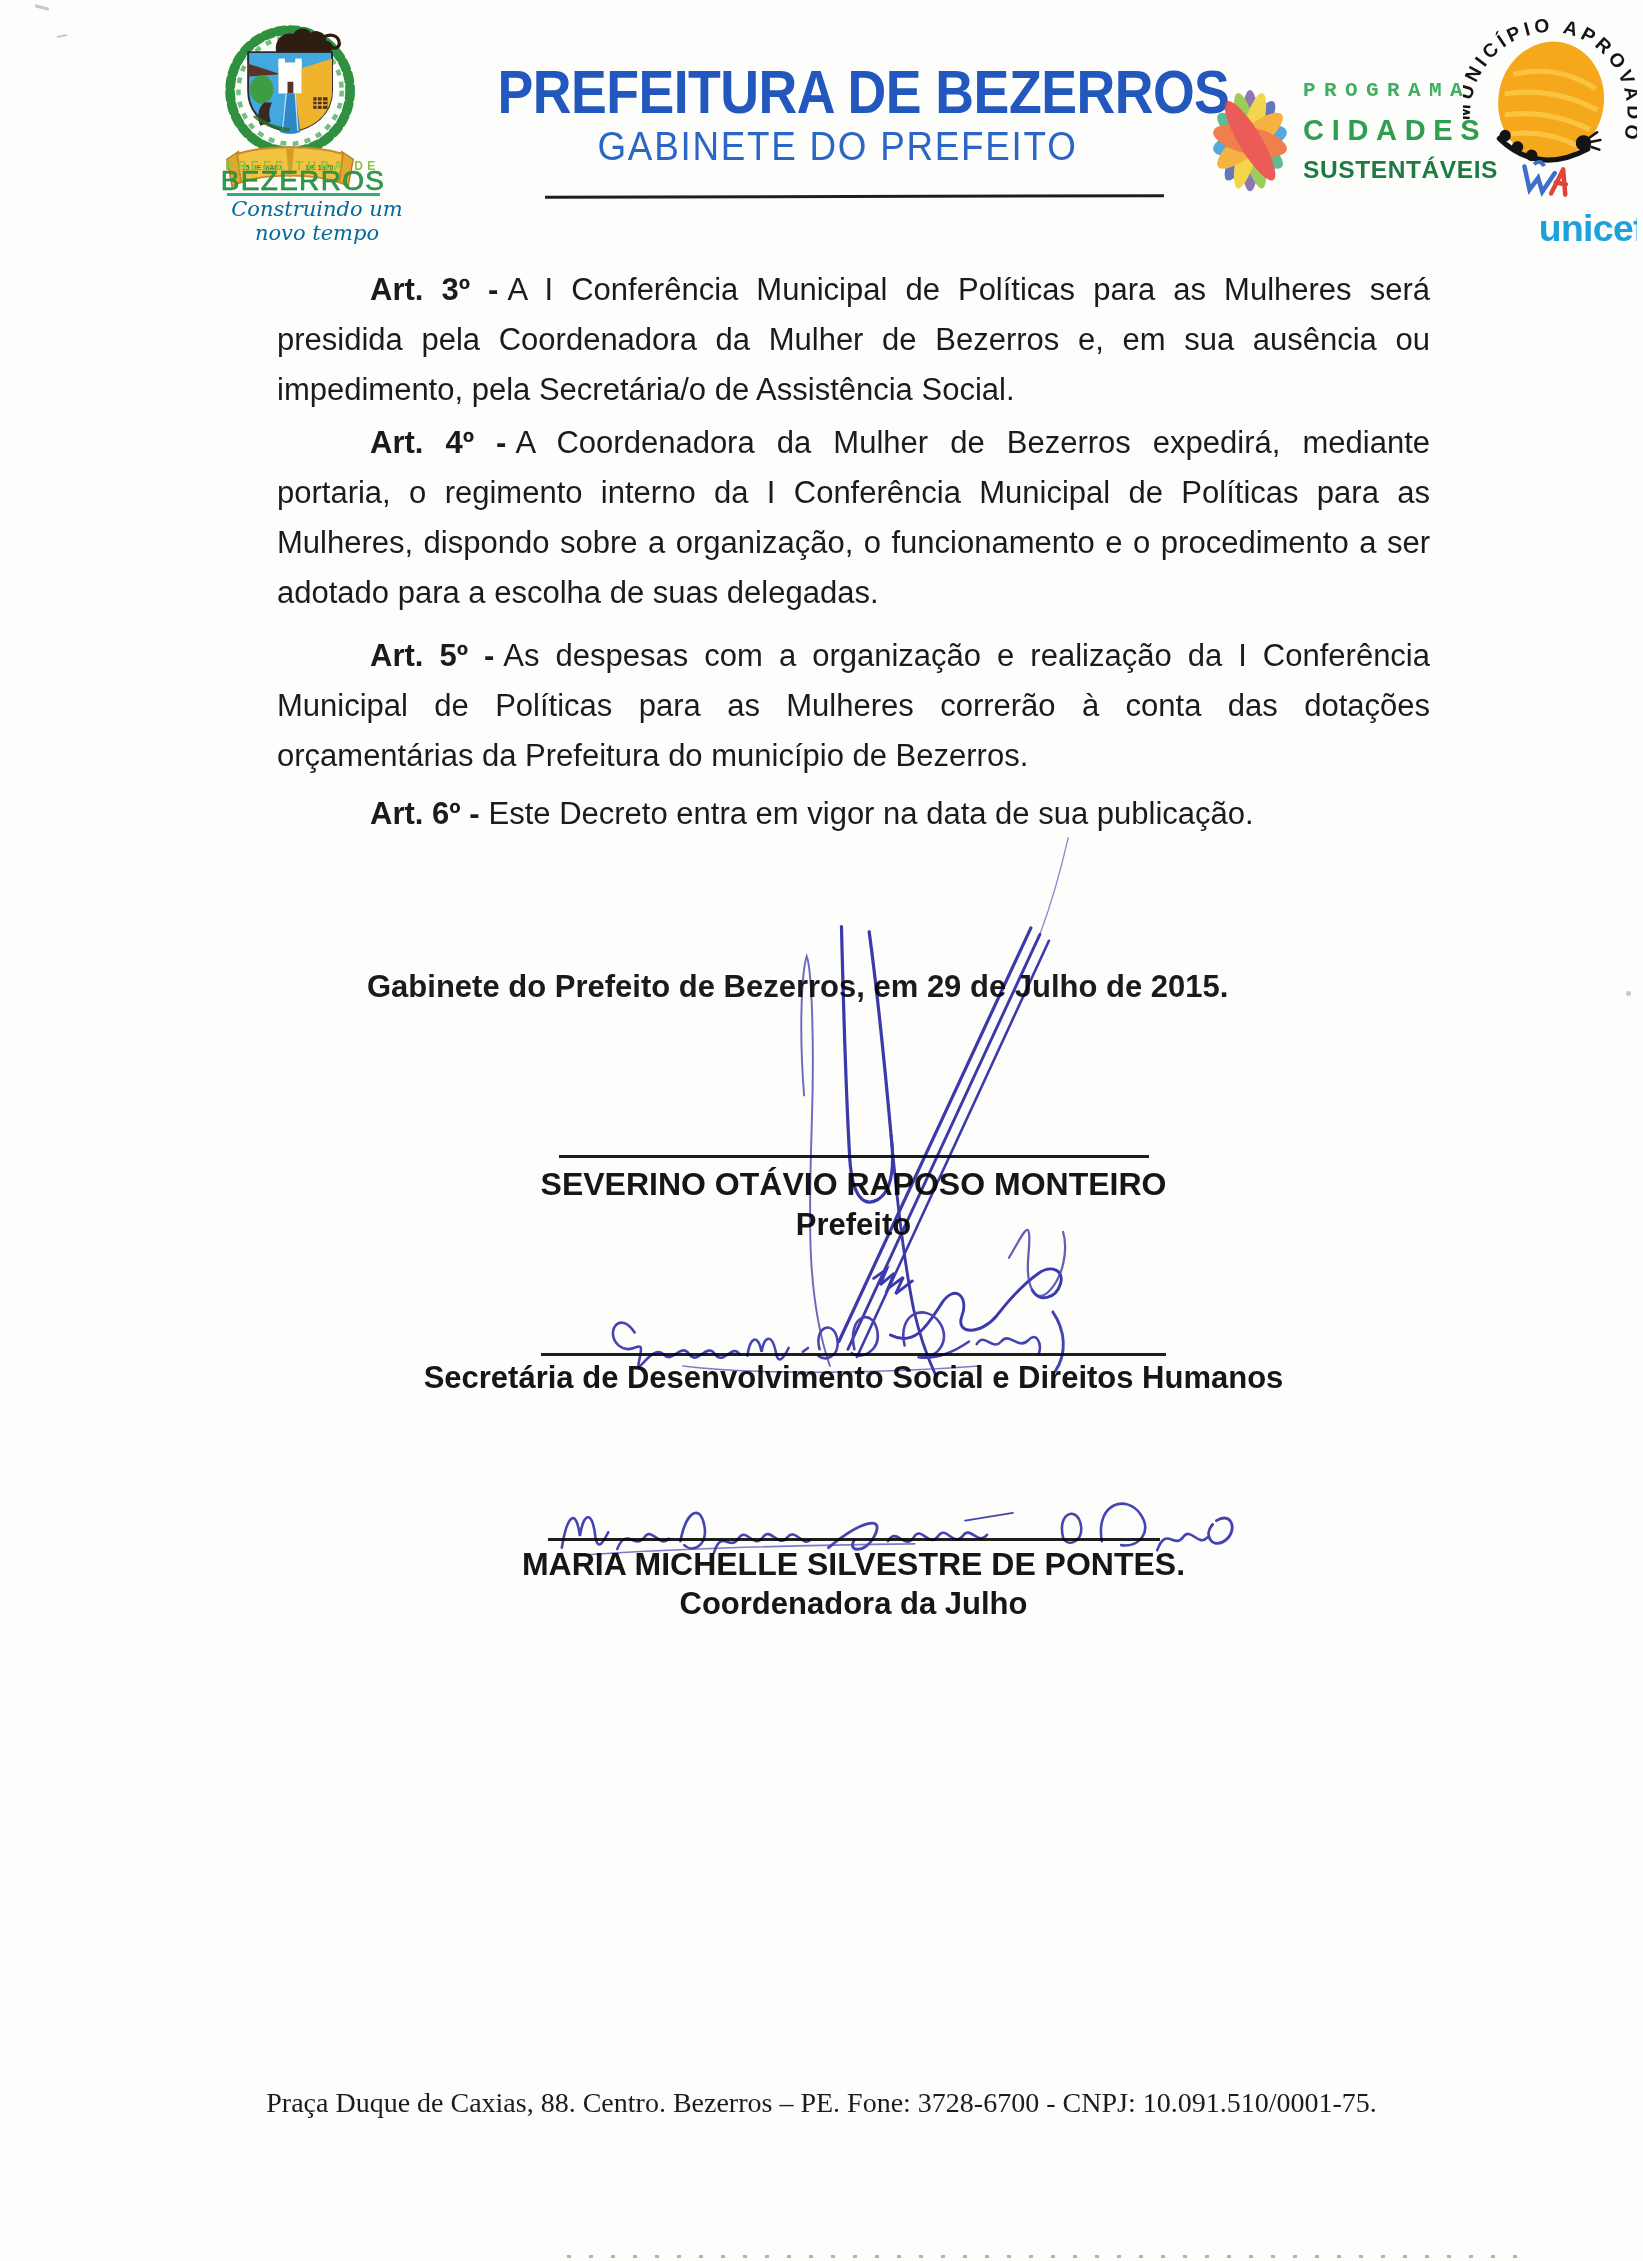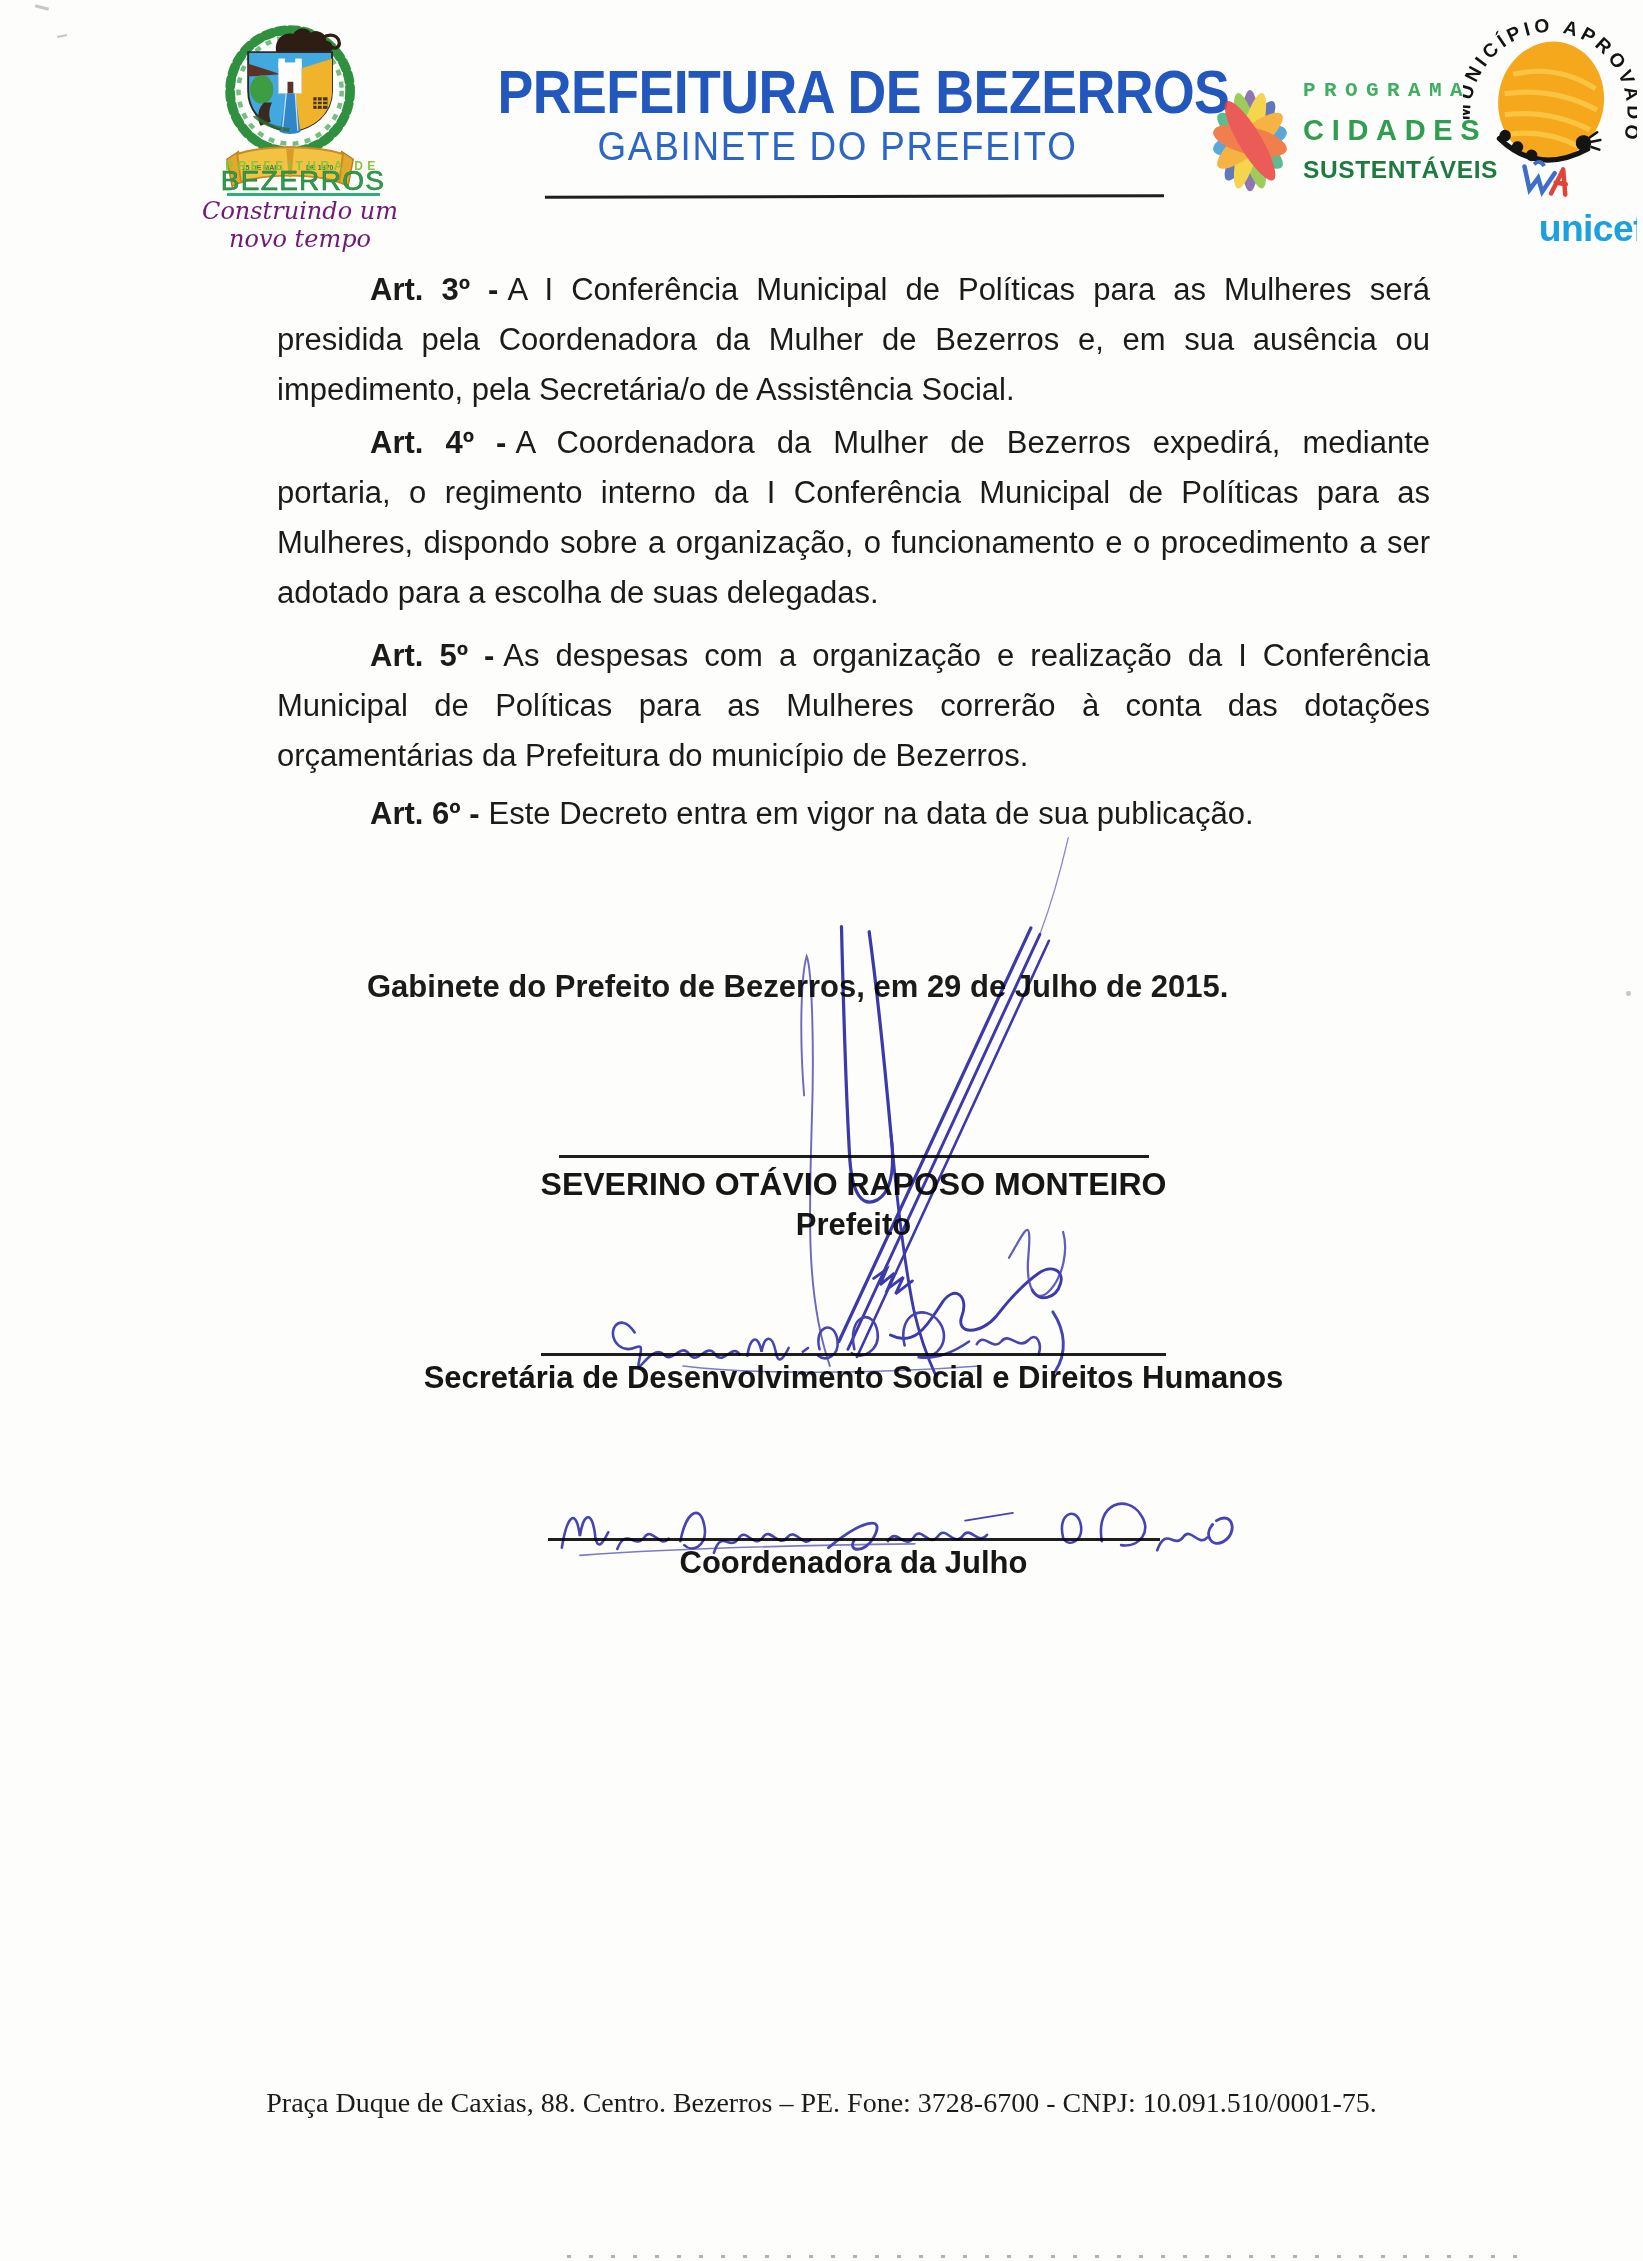--- a/index.html
+++ b/index.html
@@ -12,22 +12,22 @@
     color:#181818;
   }
   
   .crest-svg{position:absolute;left:219px;top:24.5px;}
   .org-line1{position:absolute;left:224px;top:159px;width:157px;text-align:center;
     font-size:12px;font-weight:bold;letter-spacing:4.5px;color:#8bc53f;}
   .org-line2{position:absolute;left:213px;top:165px;width:180px;text-align:center;
     font-size:28px;font-weight:normal;letter-spacing:1.3px;color:#2f9e4f;
     -webkit-text-stroke:0.6px #1c7a35;}
   .org-underline{position:absolute;left:227px;top:193px;width:153px;height:3.2px;background:#2fae7a;}
-  .org-slogan{position:absolute;left:200px;top:197px;width:200px;text-align:center;
-    font-family:"DejaVu Serif",serif;font-style:italic;font-size:24px;color:#701a75;}
+  .org-slogan{position:absolute;left:217px;top:197px;width:200px;text-align:center;
+    font-family:"DejaVu Serif",serif;font-style:italic;font-size:21px;color:#0369a1;}
   .title-wrap{position:absolute;left:451px;top:0;width:773px;text-align:center;}
   .doc-title{position:absolute;left:0;top:57px;width:773px;
     font-size:61px;font-weight:bold;color:#2257be;letter-spacing:-0.6px;
     transform:scaleX(.88);transform-origin:center;white-space:nowrap;}
   .doc-subtitle{position:absolute;left:0;top:124px;width:773px;
     font-size:40px;font-weight:400;color:#2b66c4;letter-spacing:1.9px;
     transform:scaleX(.92);transform-origin:center;white-space:nowrap;}
   .header-rule{position:absolute;left:545px;top:195px;width:619px;height:3.2px;
     background:#1f1f1f;transform:rotate(-0.15deg);}
   .cidades-logo{position:absolute;left:1195px;top:58px;}
@@ -183,20 +183,21 @@
     <div class="sig-role">Prefeito</div>
   </div>
 
   <div class="sig-block" style="top:1353px;">
     <div class="sig-line" style="width:625px;"></div>
     <div class="sig-role" style="margin-top:3.9px;text-align:center;">Secretária de Desenvolvimento Social e Direitos Humanos</div>
   </div>
 
   <div class="sig-block" style="top:1538px;">
     <div class="sig-line" style="width:612px;"></div>
+    <div class="sig-name" style="margin-top:5.2px;">MARIA MICHELLE SILVESTRE DE PONTES.</div>
     <div class="sig-role" style="margin-top:3.9px;">Coordenadora da Julho</div>
   </div>
 
   <svg class="ink" width="1643" height="2261" viewBox="0 0 2550 3509">
 
     <g stroke="#3c39ae" fill="none" stroke-linecap="round">
       <path d="M1248,1700 C1240,1600 1244,1510 1252,1484 C1260,1505 1264,1620 1260,1740 C1256,1880 1250,2010 1288,2120" stroke-width="3" opacity=".75"></path>
       <path d="M1306,1438 C1309,1560 1313,1700 1319,1800 C1323,1856 1340,1874 1362,1862 C1384,1849 1389,1812 1383,1762 C1372,1640 1359,1520 1349,1446" stroke-width="5"></path>
       <path d="M1383,1762 C1392,1862 1402,1952 1418,2032 C1427,2072 1440,2108 1452,2134" stroke-width="4.5"></path>
       <path d="M1302,2082 L1600,1440" stroke-width="5"></path>

